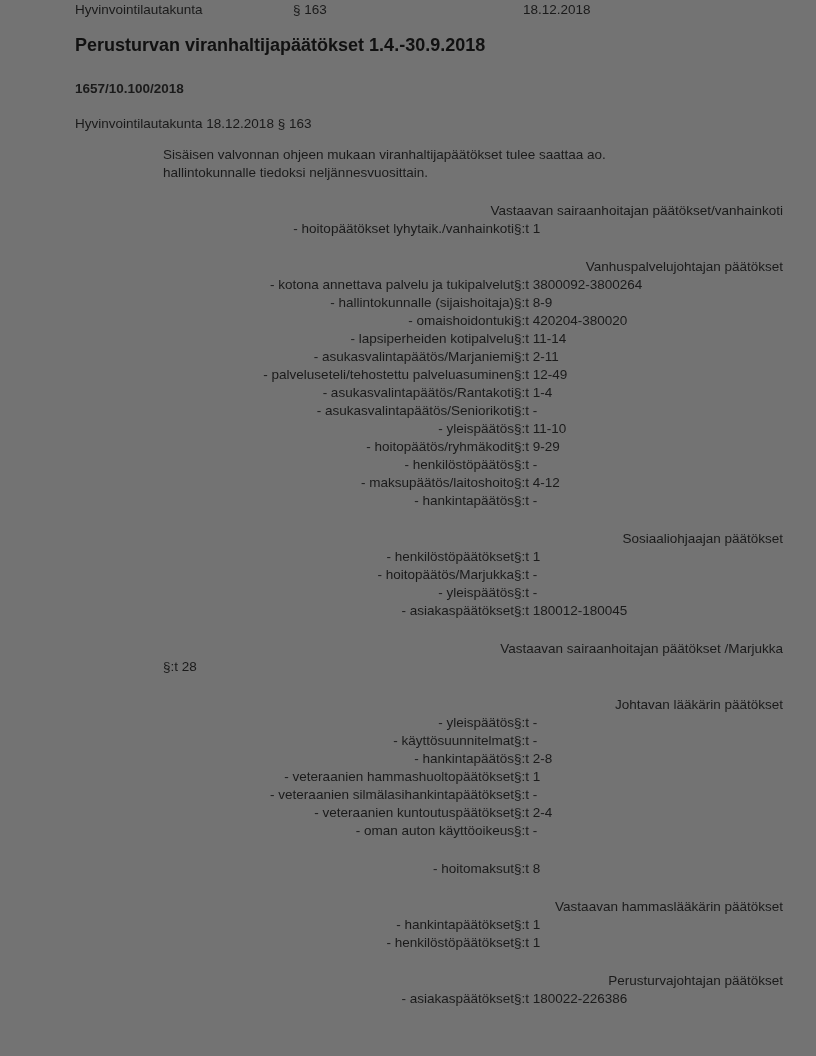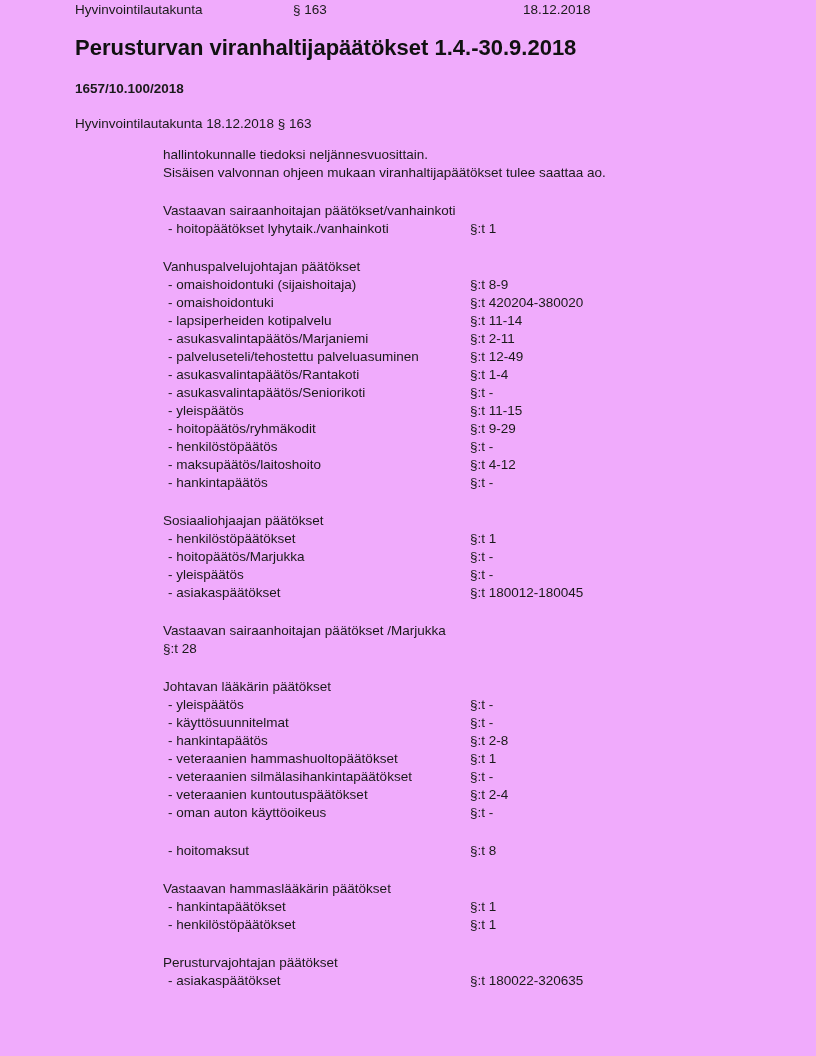--- a/index.html
+++ b/index.html
@@ -1,59 +1,60 @@
 <!DOCTYPE html>
 <html><head>
 <meta charset="utf-8">
 <style>
   html, body { margin: 0; padding: 0; background: #ffffff; }
   .page {
     position: relative;
     width: 816px;
     height: 1056px;
-    background: #f0abfc;
+    background: #737373;
     font-family: "Liberation Sans", sans-serif;
     font-size: 13.5px;
     color: #1a1a1a;
     overflow: hidden;
   }
   .doc-header { position: absolute; top: 2px; left: 0; width: 816px; height: 18px; }
   .doc-header span { position: absolute; top: 0; white-space: nowrap; }
   .hdr-committee { left: 75px; }
   .hdr-paragraph { left: 293px; text-align: right; }
   .hdr-date { left: 523px; }
   .doc-title {
     position: absolute;
     top: 35px;
     left: 75px;
     margin: 0;
-    font-size: 22px;
+    font-size: 18px;
     font-weight: bold;
     white-space: nowrap;
     color: #111111;
   }
   .case-number { position: absolute; top: 81px; left: 75px; white-space: nowrap; font-weight: bold; }
   .subheading  { position: absolute; top: 116px; left: 75px; white-space: nowrap; }
   .content {
     position: absolute;
     top: 146px;
     left: 163px;
     width: 620px;
     line-height: 18px;
   }
   .intro div { white-space: nowrap; }
-  .section { margin-top: 20px; }
+  .section { margin-top: 20px; text-align: right; }
   .sec-heading { white-space: nowrap; }
   .row { display: flex; }
   .row .label {
     width: 307px;
     padding-left: 5px;
     box-sizing: border-box;
     white-space: nowrap;
     flex: 0 0 auto;
+    margin-left: 44px;
   }
   .row .value { white-space: nowrap; }
 </style>
 </head>
 <body>
 
 <div class="page">
 
   <div class="doc-header">
     <span class="hdr-committee">Hyvinvointilautakunta</span>
@@ -62,35 +63,39 @@
   </div>
 
   <h1 class="doc-title">Perusturvan viranhaltijapäätökset 1.4.-30.9.2018</h1>
 
   <div class="case-number">1657/10.100/2018</div>
 
   <div class="subheading">Hyvinvointilautakunta 18.12.2018 § 163</div>
 
   <div class="content">
     <div class="intro" id="intro">
+        <div>Sisäisen valvonnan ohjeen mukaan viranhaltijapäätökset tulee saattaa ao.</div>
         <div>hallintokunnalle tiedoksi neljännesvuosittain.</div>
-        <div>Sisäisen valvonnan ohjeen mukaan viranhaltijapäätökset tulee saattaa ao.</div>
       </div>
     <div id="sections">
         <div class="section">
           <div class="sec-heading">Vastaavan sairaanhoitajan päätökset/vanhainkoti</div>
           <div class="row">
             <span class="label">- hoitopäätökset lyhytaik./vanhainkoti</span>
             <span class="value">§:t 1</span>
           </div>
         </div>
         <div class="section">
           <div class="sec-heading">Vanhuspalvelujohtajan päätökset</div>
           <div class="row">
-            <span class="label">- omaishoidontuki (sijaishoitaja)</span>
+            <span class="label">- kotona annettava palvelu ja tukipalvelut</span>
+            <span class="value">§:t 3800092-3800264</span>
+          </div>
+          <div class="row">
+            <span class="label">- hallintokunnalle (sijaishoitaja)</span>
             <span class="value">§:t 8-9</span>
           </div>
           <div class="row">
             <span class="label">- omaishoidontuki</span>
             <span class="value">§:t 420204-380020</span>
           </div>
           <div class="row">
             <span class="label">- lapsiperheiden kotipalvelu</span>
             <span class="value">§:t 11-14</span>
           </div>
@@ -105,21 +110,21 @@
           <div class="row">
             <span class="label">- asukasvalintapäätös/Rantakoti</span>
             <span class="value">§:t 1-4</span>
           </div>
           <div class="row">
             <span class="label">- asukasvalintapäätös/Seniorikoti</span>
             <span class="value">§:t -</span>
           </div>
           <div class="row">
             <span class="label">- yleispäätös</span>
-            <span class="value">§:t 11-15</span>
+            <span class="value">§:t 11-10</span>
           </div>
           <div class="row">
             <span class="label">- hoitopäätös/ryhmäkodit</span>
             <span class="value">§:t 9-29</span>
           </div>
           <div class="row">
             <span class="label">- henkilöstöpäätös</span>
             <span class="value">§:t -</span>
           </div>
           <div class="row">
@@ -201,19 +206,19 @@
           </div>
           <div class="row">
             <span class="label">- henkilöstöpäätökset</span>
             <span class="value">§:t 1</span>
           </div>
         </div>
         <div class="section">
           <div class="sec-heading">Perusturvajohtajan päätökset</div>
           <div class="row">
             <span class="label">- asiakaspäätökset</span>
-            <span class="value">§:t 180022-320635</span>
+            <span class="value">§:t 180022-226386</span>
           </div>
         </div>
       </div>
   </div>
 
 </div>
 
 </body></html>

